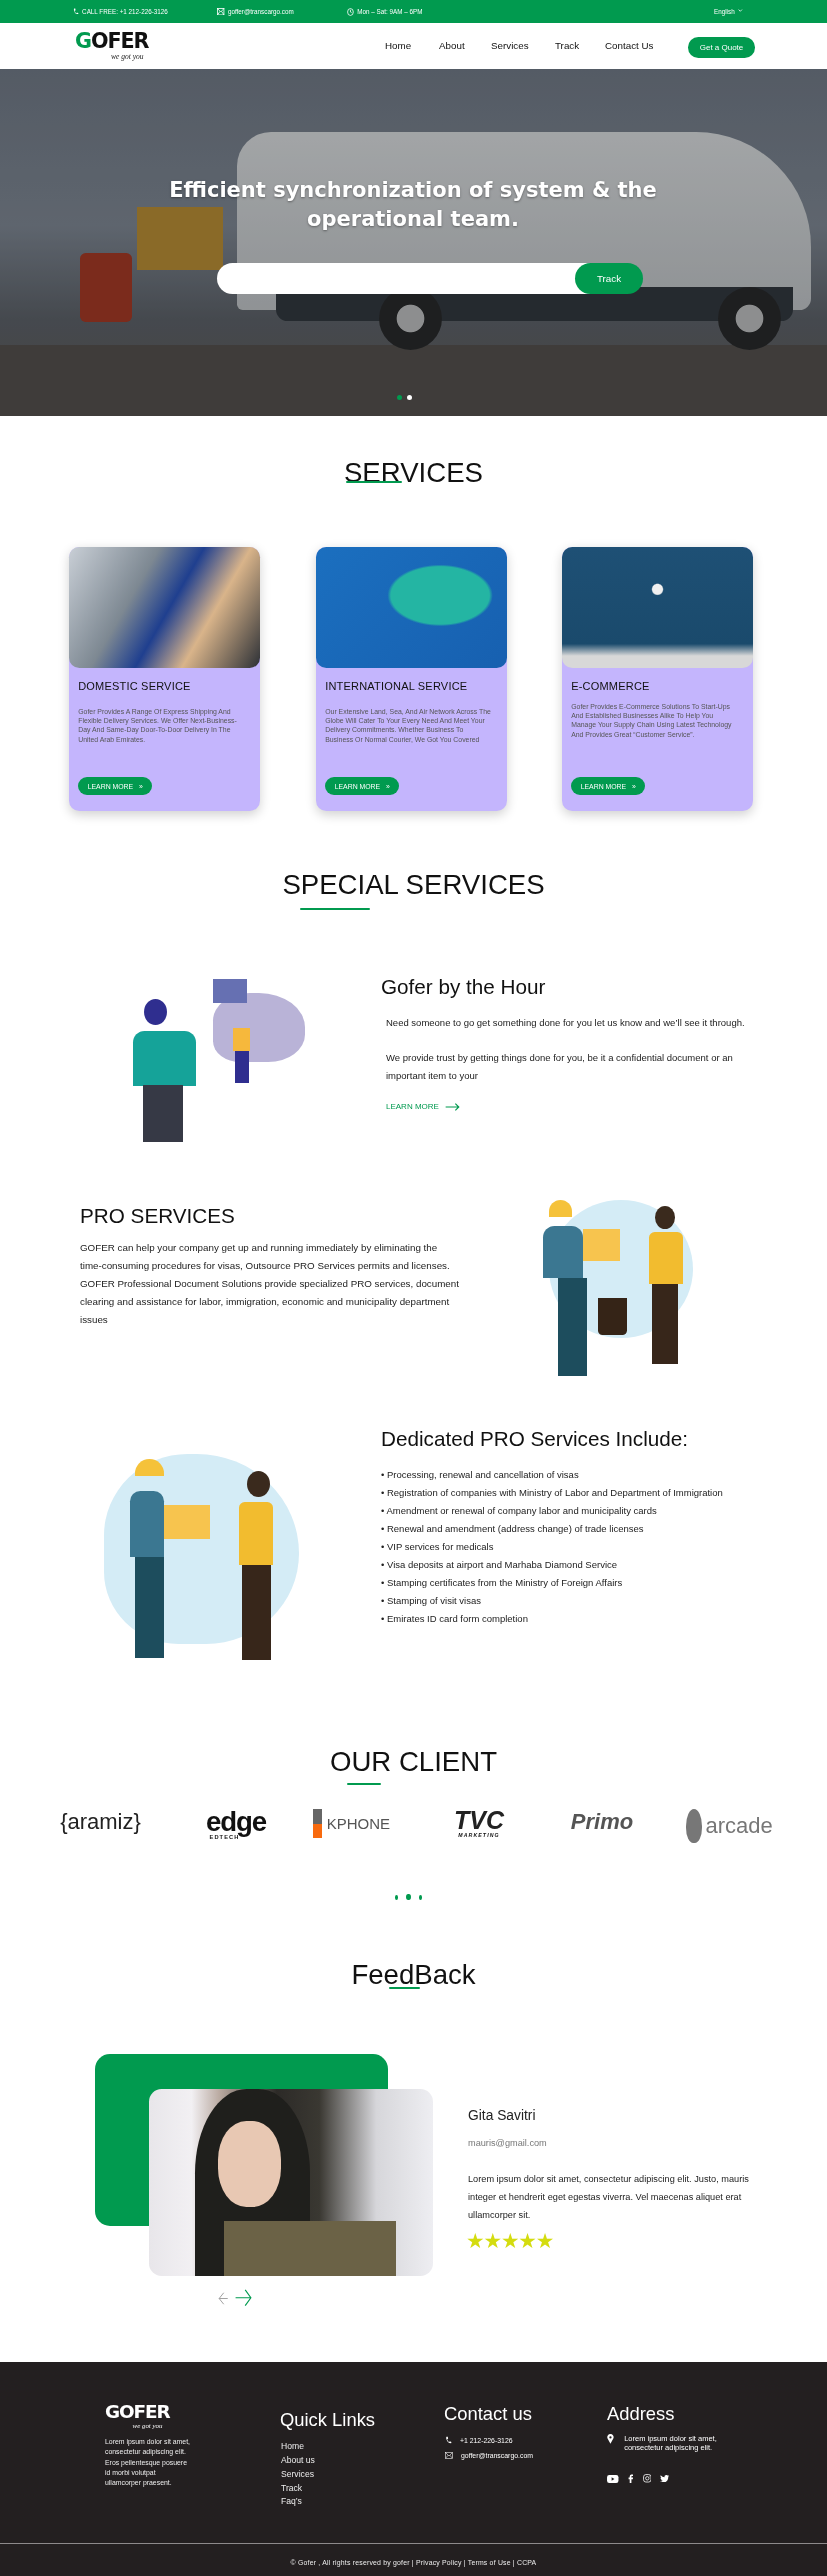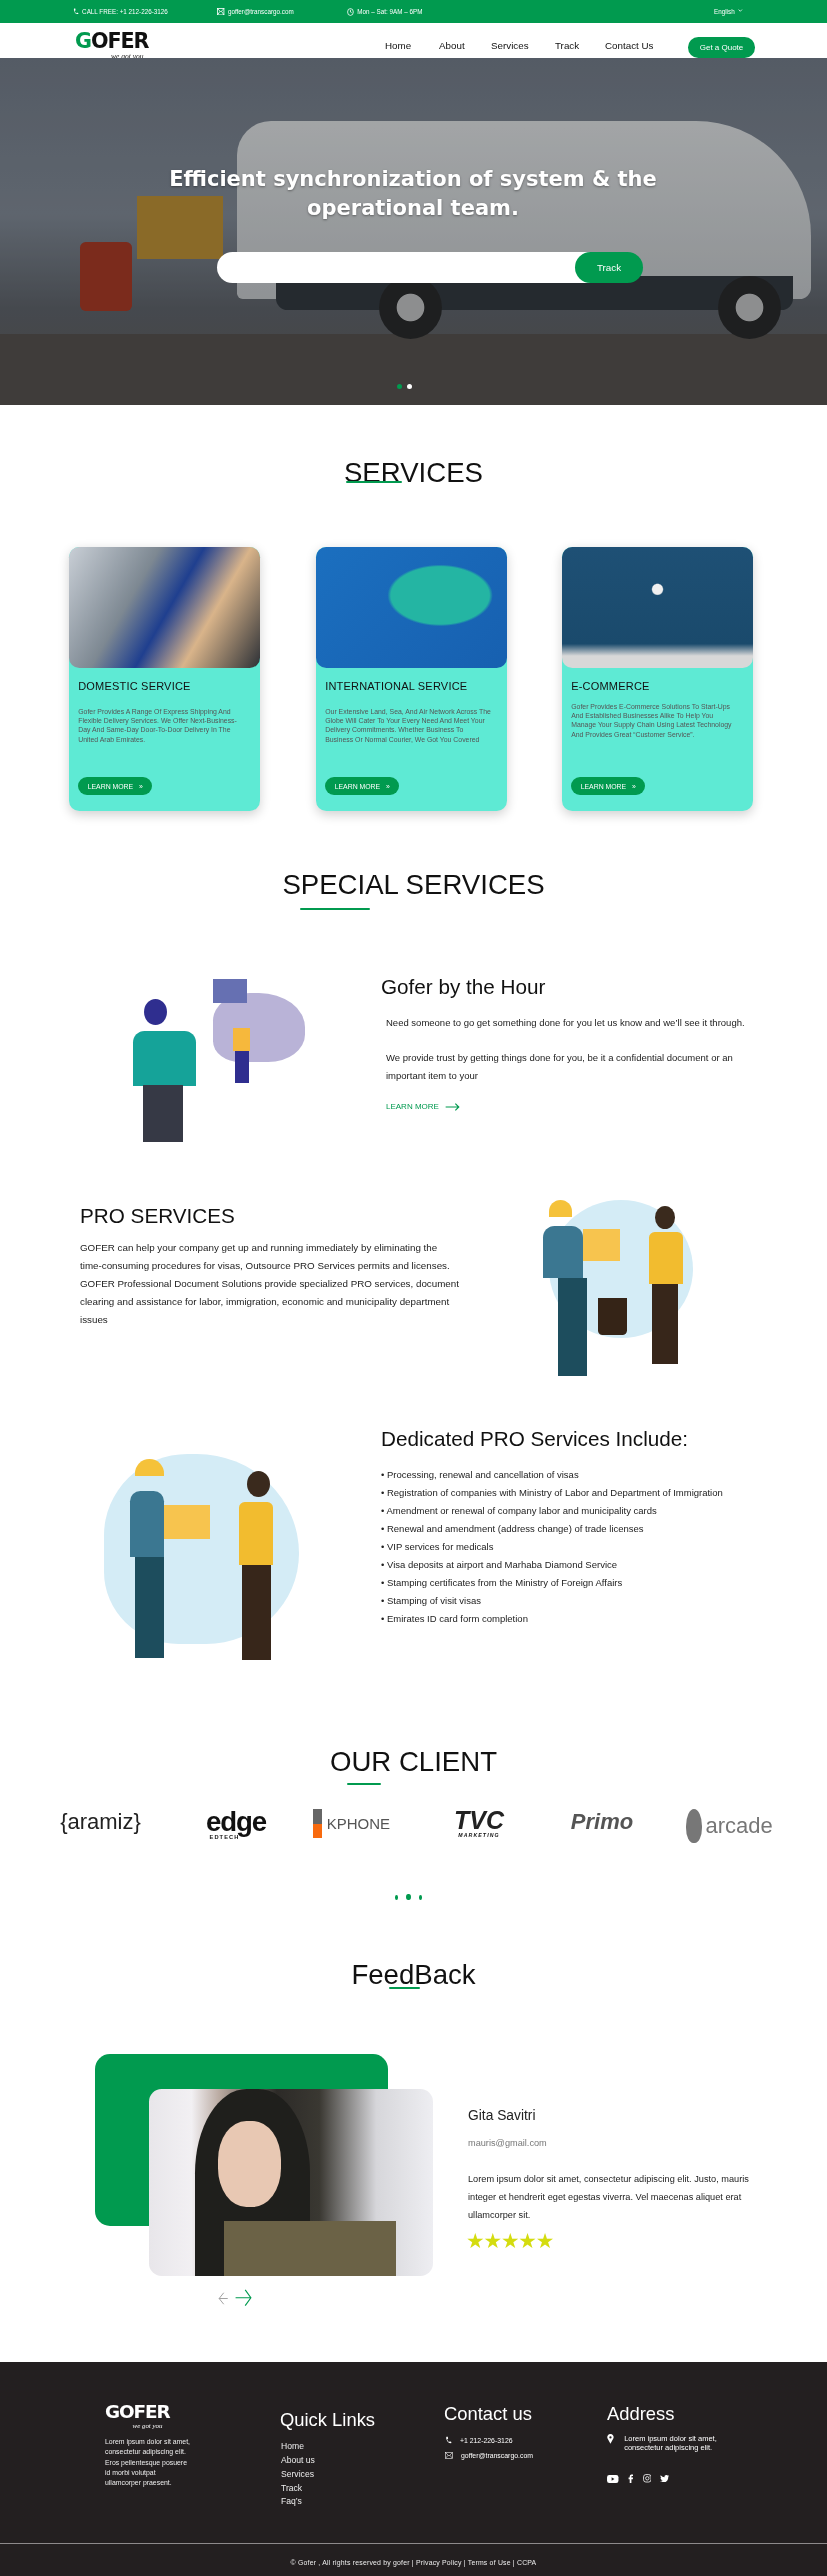--- a/index.html
+++ b/index.html
@@ -10,40 +10,40 @@
 .topbar .it{position:absolute;top:7.5px;display:flex;align-items:center;gap:3.4px}
 .topbar svg{fill:none;stroke:#fff;stroke-width:1.4}
 
 .nav{left:0;top:23px;width:827px;height:46px;background:#fff}
 .logo{position:absolute;left:75px;top:31px;width:86px;height:33px}
 .logo .g{font-family:"DejaVu Sans",sans-serif;font-weight:900;font-size:20.7px;letter-spacing:-1.1px;line-height:20.7px}
 .logo .tag{font-family:"Liberation Serif",serif;font-style:italic;font-size:7.5px;position:absolute;left:36px;top:20.7px;color:#222}
 .menu{position:absolute;top:40px;font-size:9.8px;color:#111}
 .quote-btn{position:absolute;left:688px;top:37px;width:67px;height:20.7px;border-radius:10.3px;background:#019a4f;color:#fff;font-size:8px;display:flex;align-items:center;justify-content:center}
 
-.hero{left:0;top:58px;width:827px;height:347px;background:linear-gradient(180deg,#6d7581 0%,#7b838e 45%,#585c62 72%,#5a5350 100%);overflow:hidden}
+.hero{left:0;top:69px;width:827px;height:347px;background:linear-gradient(180deg,#6d7581 0%,#7b838e 45%,#585c62 72%,#5a5350 100%);overflow:hidden}
 .hero .van{position:absolute;left:237px;top:63px;width:574px;height:178px;background:linear-gradient(180deg,#d9dbdc,#bfc2c4);border-radius:34px 115px 11.5px 5.7px}
 .hero .van-lower{position:absolute;left:276px;top:218px;width:517px;height:34px;background:#2c3137;border-radius:0 0 11.5px 11.5px}
 .hero .wheel{position:absolute;width:63px;height:63px;border-radius:50%;background:radial-gradient(circle,#bbb 0 30%,#222 32% 100%)}
 .hero .boxes{position:absolute;left:137px;top:138px;width:86px;height:63px;background:#b8892d}
 .hero .lift{position:absolute;left:80px;top:184px;width:52px;height:69px;background:#a2321c;border-radius:5.7px}
 .hero .ground{position:absolute;left:0;top:276px;width:827px;height:72px;background:#4f4a46}
 .hero .shade{position:absolute;inset:0;background:rgba(20,25,30,.28)}
 .hero h1{position:absolute;left:149px;top:107px;width:528px;text-align:center;color:#fff;font-family:"DejaVu Sans",sans-serif;font-size:21px;font-weight:bold;line-height:29px;text-shadow:0 1.1px 2.3px rgba(0,0,0,.4)}
 .track-form{position:absolute;left:217px;top:194px;width:393px;height:31px;background:#fff;border-radius:15.5px}
 .track-form input{position:absolute;left:20.7px;top:0;height:31px;width:299px;border:none;outline:none;font-size:8.6px;color:#333;background:transparent}
 .track-form input::placeholder{color:#333}
 .track-btn{position:absolute;left:574px;top:0;width:68px;height:31px;margin-left:-36px;border-radius:15.5px;background:#019a4f;color:#fff;font-size:9.8px;display:flex;align-items:center;justify-content:center}
 .dots{position:absolute;top:326px;left:397px;display:flex;gap:4.6px}
 .dot{width:5.2px;height:5.2px;border-radius:50%;background:#fff}
 
 .sec-title{position:absolute;left:0;width:827px;text-align:center;font-size:27.6px;font-family:"Liberation Sans",sans-serif;color:#111;letter-spacing:0}
 .uline{position:absolute;height:2.3px;border-radius:1.1px;background:#019a4f}
 
-.card{position:absolute;top:547px;width:191px;height:264px;background:#5eead4;border-radius:10.3px;box-shadow:0 3.4px 10.3px rgba(0,0,0,.18)}
+.card{position:absolute;top:547px;width:191px;height:264px;background:#c4b5fd;border-radius:10.3px;box-shadow:0 3.4px 10.3px rgba(0,0,0,.18)}
 .card .img{position:absolute;left:0;top:0;width:191px;height:121px;border-radius:10.3px}
 .card h3{position:absolute;left:9.2px;top:133px;font-size:11px;font-weight:normal;color:#111;letter-spacing:0.2px}
 .card p{position:absolute;left:9.2px;width:167px;font-size:6.9px;line-height:9.2px;color:#555}
 .lm-btn{position:absolute;left:9.2px;top:230px;width:74px;height:18.4px;border-radius:9.2px;background:#019a4f;color:#fff;font-size:6.9px;display:flex;align-items:center;justify-content:center;gap:5.7px}
 .txt{position:absolute;font-size:9.8px;line-height:18px;color:#222}
 .ill{position:absolute}
 
 .client{position:absolute;top:1809px;display:flex;align-items:center;justify-content:center}
 
 .fb-green{left:95px;top:2054px;width:293px;height:172px;border-radius:15px 15px 0 15px;background:#019a4f}

